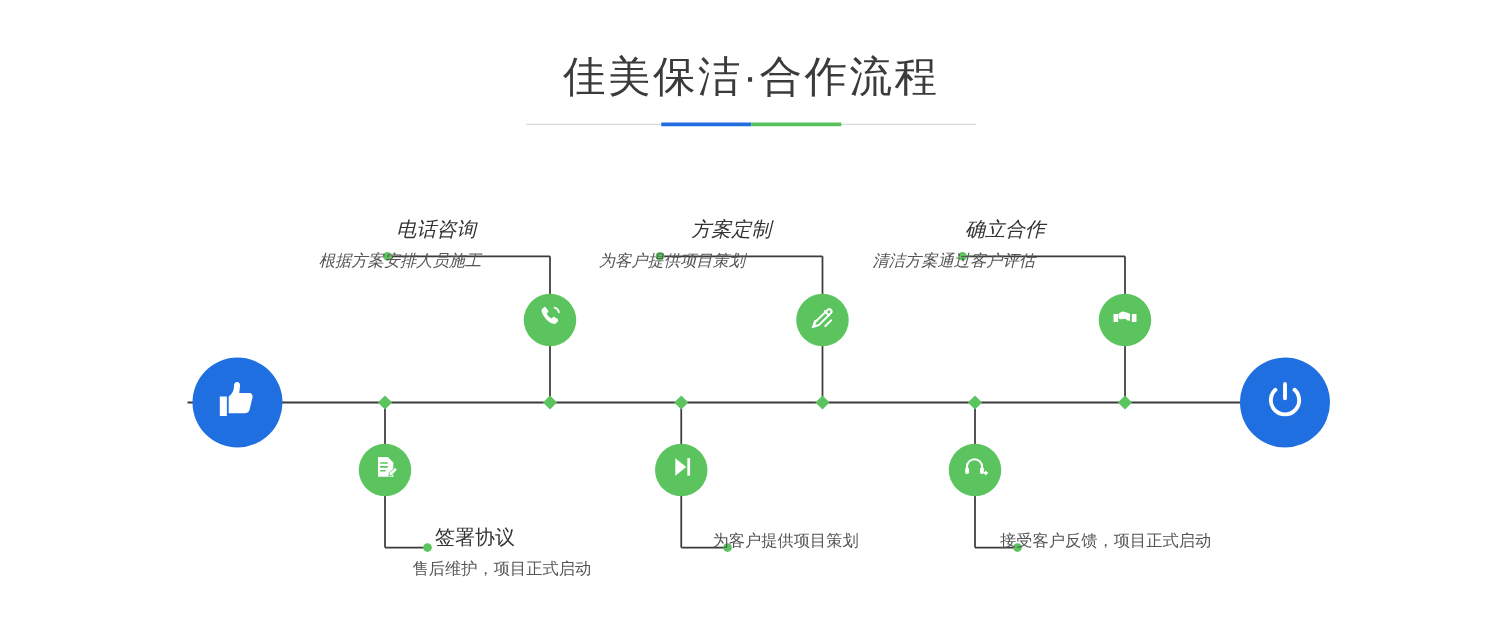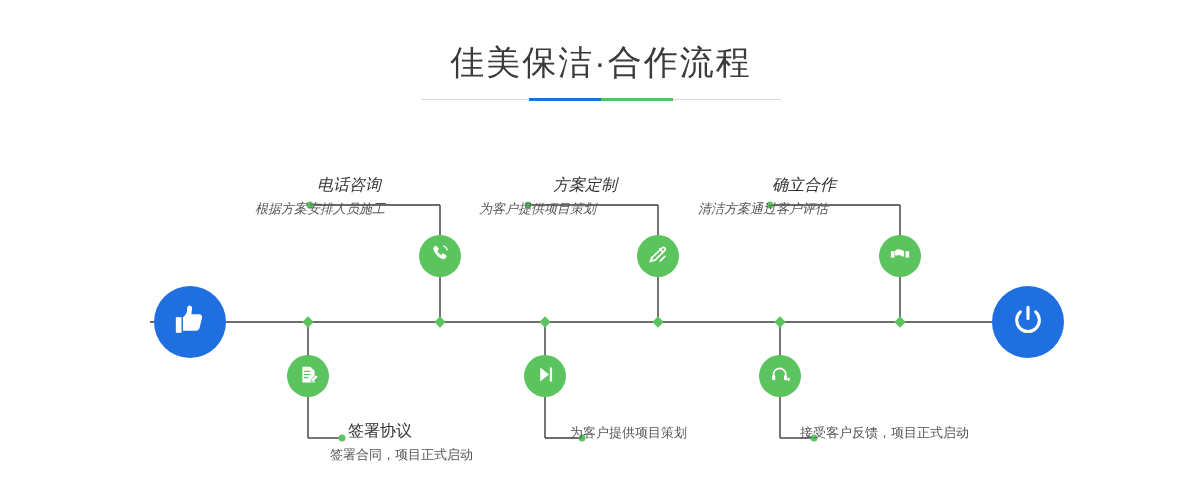--- a/index.html
+++ b/index.html
@@ -202,21 +202,21 @@
     <span>
       <svg width="21" height="21" viewBox="0 0 24 24" fill="#ffffff">
         <path d="M5 3h9l5 5v13H5z" fill="#ffffff"></path>
         <path d="M7.5 8.5h6M7.5 12h6M7.5 15.5h4" stroke="#5cc45f" stroke-width="1.4" stroke-linecap="round"></path>
         <path d="M20.5 12.5l2.2 2.2-5 5-2.9.7.7-2.9z" fill="#ffffff" stroke="#5cc45f" stroke-width="0.8"></path>
       </svg>
     </span>
   </div>
   <div class="label" style="left:330px;top:270px;width:240px;">
     <div class="lab-title" style="margin-left:18px;">签署协议</div>
-    <div class="lab-desc">签署合同，项目正式启动</div>
+    <div class="lab-desc">售后维护，项目正式启动</div>
   </div>
 
   <div class="node-circle" style="left:524px;top:205px;">
     <span>
       <svg width="21" height="21" viewBox="0 0 24 24" fill="#ffffff">
         <path d="M6 4l10 8-10 8z"></path>
         <rect x="17" y="4" width="2.5" height="16"></rect>
       </svg>
     </span>
   </div>

